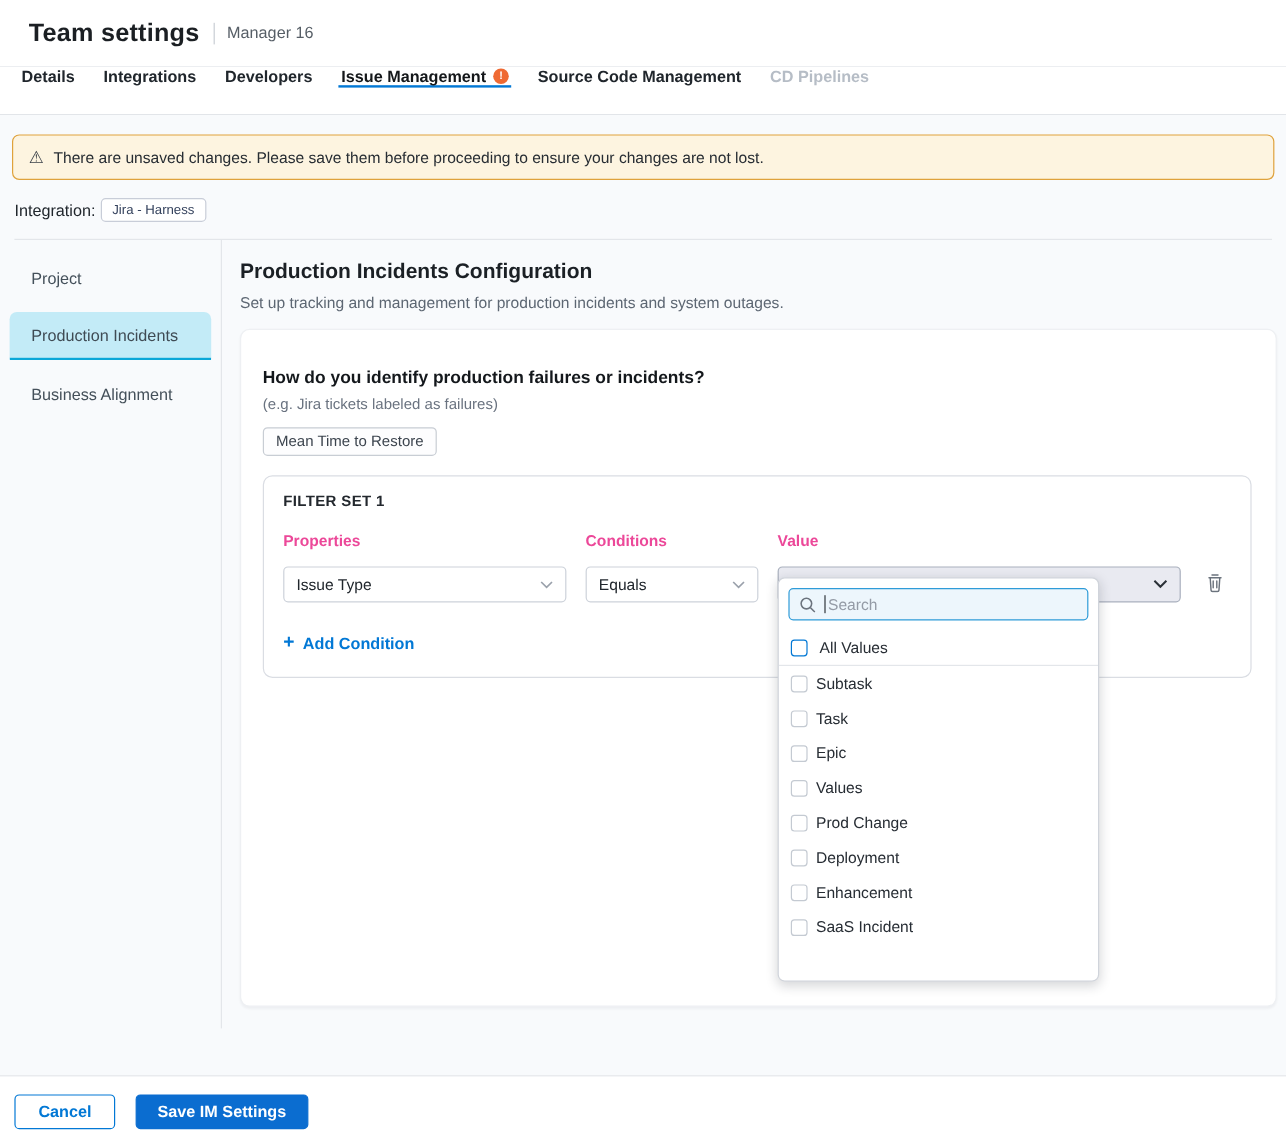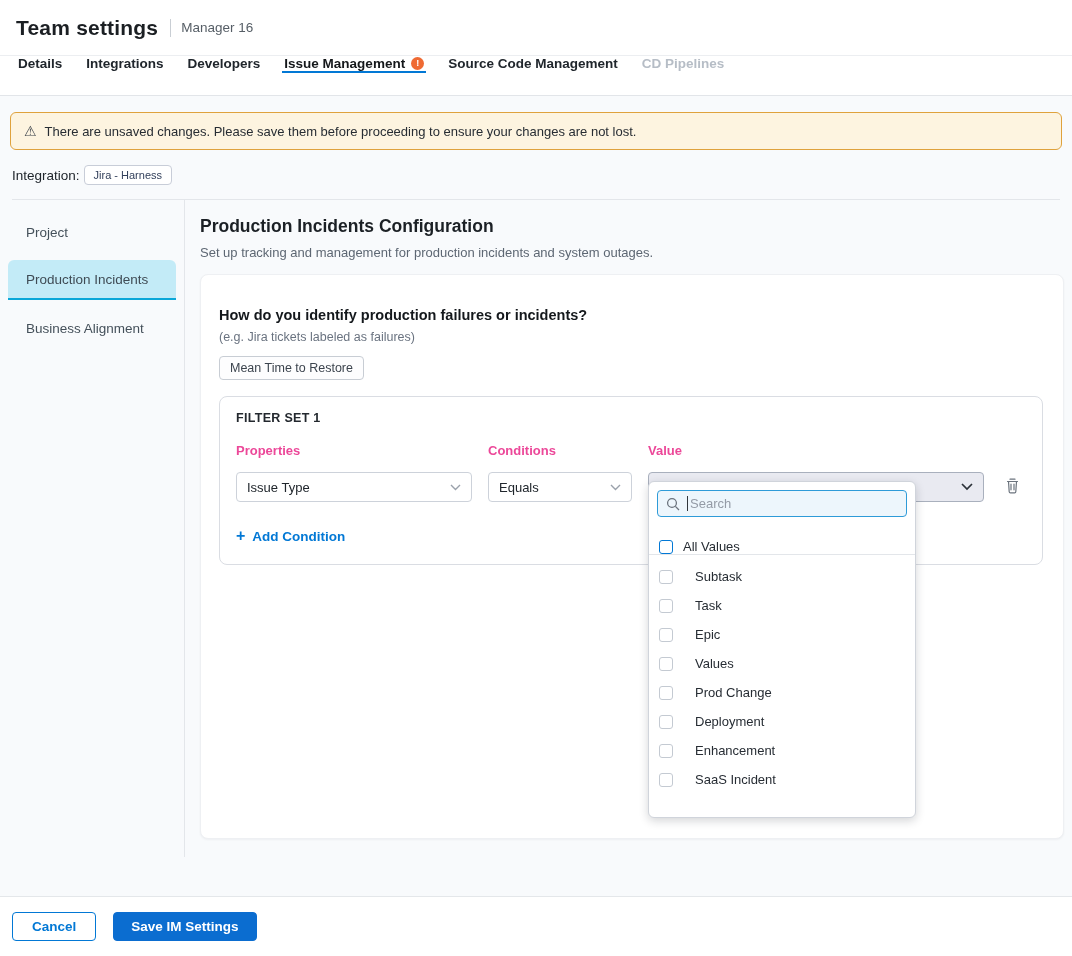--- a/index.html
+++ b/index.html
@@ -6,21 +6,21 @@
   html,body { width:1072px; height:956px; }
   body {
     font-family:"Liberation Sans", sans-serif;
     background:#ffffff; color:#1f252b; overflow:hidden;
   }
   .page { width:1072px; height:956px; display:flex; flex-direction:column; }
 
   
   .header {
     height:56px; background:#fff; display:flex; align-items:center;
-    padding:0 16px; border-bottom:1px solid #eceef1; flex:0 0 auto;
+    padding:0 24px; border-bottom:1px solid #eceef1; flex:0 0 auto;
   }
   .page-title { font-size:21px; font-weight:bold; color:#1b1f23; letter-spacing:.2px; }
   .title-sep { width:1px; height:18px; background:#c9ced4; margin:0 10px 0 12px; }
   .header-sub { font-size:13.5px; color:#565e66; }
 
   
   .tabbar {
     height:40px; background:#fff; display:flex; align-items:flex-start;
     padding:0 16px; border-bottom:1px solid #e2e5e9; flex:0 0 auto;
   }
@@ -124,28 +124,28 @@
     background:#edf6fc; display:flex; align-items:center; padding:8px 8px;
   }
   .search-wrap svg { flex:0 0 auto; }
   .caret { width:1px; height:15px; background:#30363c; margin-left:7px; }
   .search-input {
     flex:1; border:none; outline:none; background:transparent; font-size:13px;
     color:#20262c; margin-left:2px; font-family:"Liberation Sans", sans-serif;
   }
   .search-input::placeholder { color:#949ba6; }
 
-  .opt-row { display:flex; align-items:flex-end; height:29px; padding-left:10px; cursor:pointer; }
+  .opt-row { display:flex; align-items:center; height:29px; padding-left:10px; cursor:pointer; }
   .opt-row.all-values { height:30px; border-bottom:1px solid #e3e6ea; margin-top:3px; }
   .cb {
     width:14px; height:14px; border:1.5px solid #c4cad2; border-radius:3px;
     background:#fff; flex:0 0 auto; cursor:pointer;
   }
   .cb.blue { border-color:#0278d5; }
-  .opt-label { font-size:13px; color:#272d34; margin-left:22px; }
+  .opt-label { font-size:13px; color:#272d34; margin-left:7px; }
   .all-values .opt-label { margin-left:10px; }
 
   
   .footer {
     flex:1; background:#fff; border-top:1px solid #e4e7ea;
     display:flex; align-items:center; padding:0 12px; gap:17px;
   }
   .btn {
     height:29px; border-radius:4px; font-size:13.5px; font-weight:bold;
     display:flex; align-items:center; justify-content:center; cursor:pointer;

